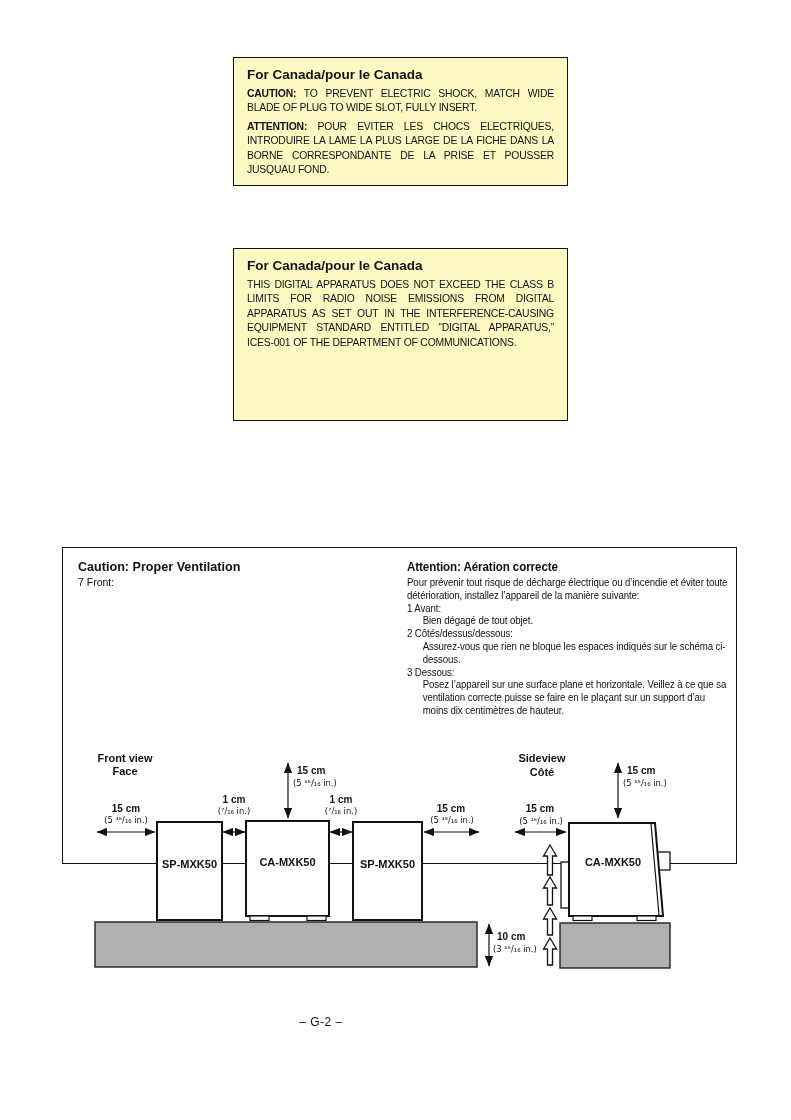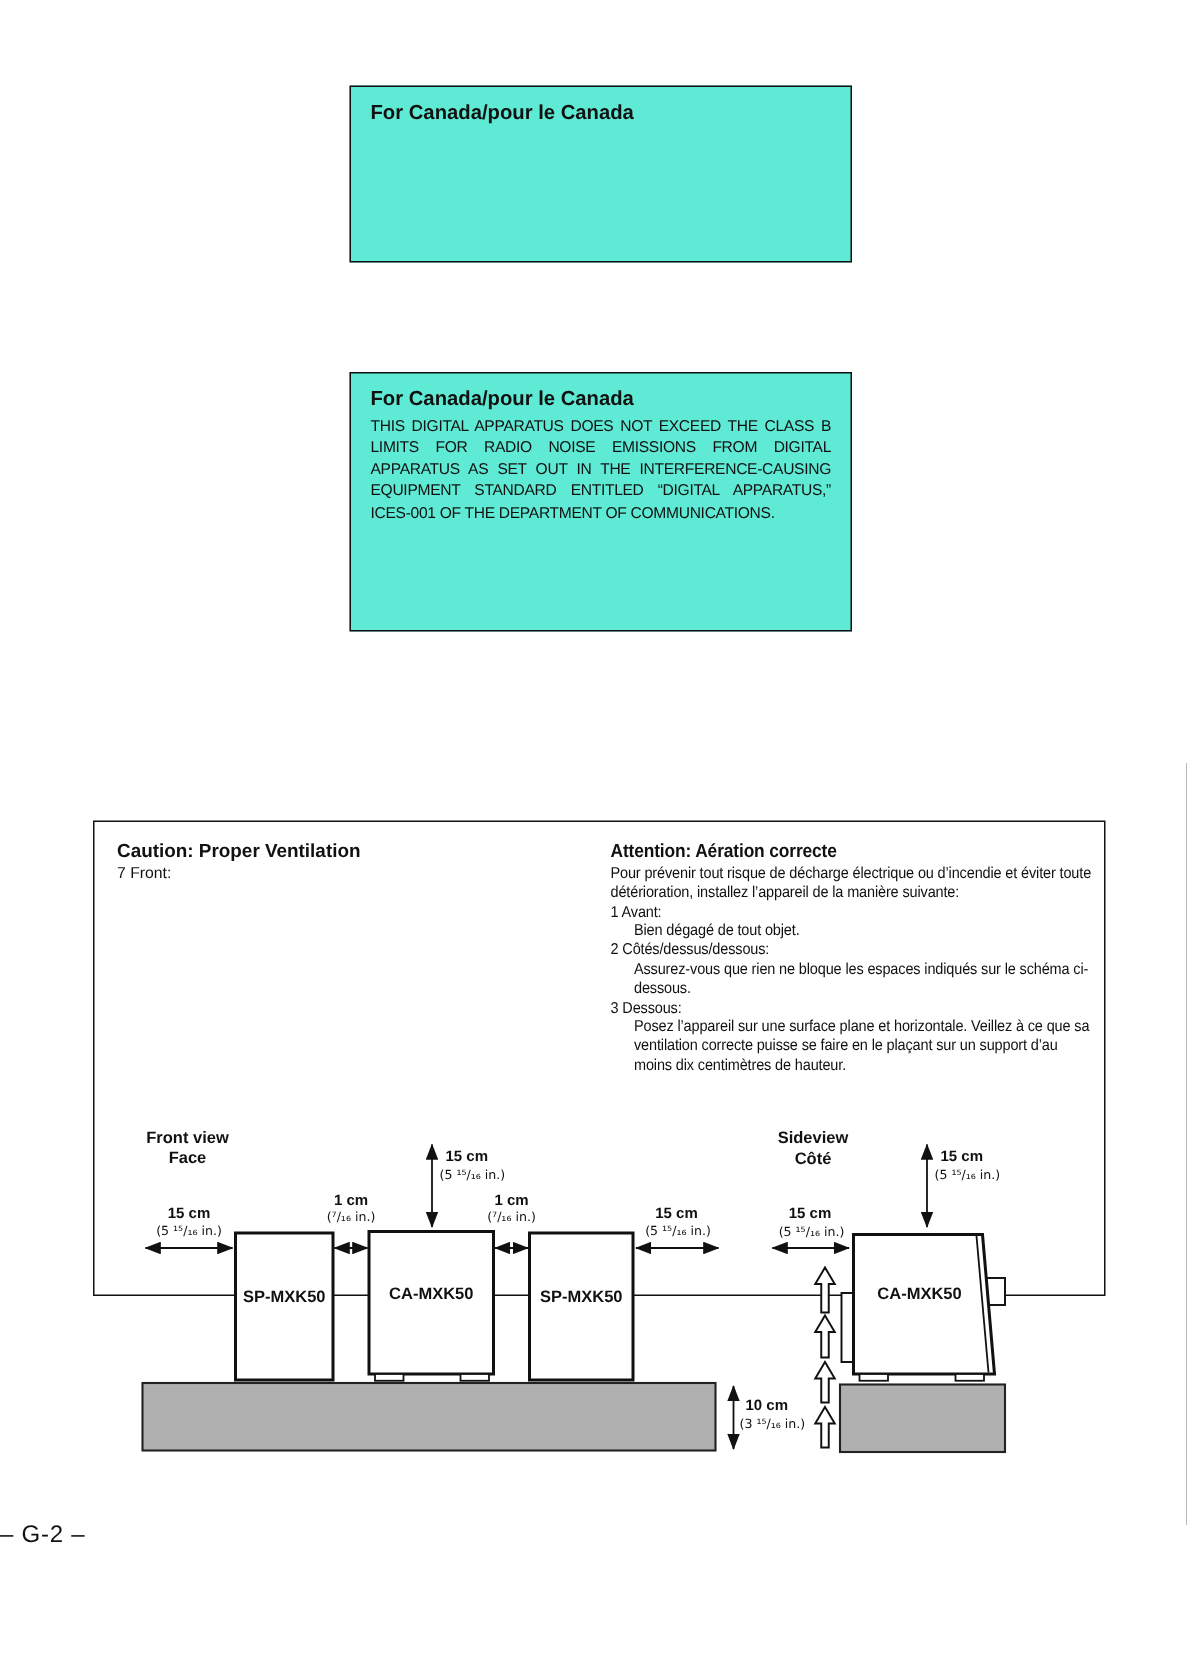--- a/index.html
+++ b/index.html
@@ -3,21 +3,21 @@
 <meta charset="utf-8">
 <style>
   html,body{margin:0;padding:0;background:#888;}
   .page{
     position:relative;width:791px;height:1120px;background:#ffffff;
     font-family:"Liberation Sans",sans-serif;color:#111;overflow:hidden;
     margin:0 auto;
   }
   .notice-box{
     position:absolute;box-sizing:border-box;border:1.6px solid #111;
-    background:#5eead4;padding:9px 13px 8px 13px;
+    background:#fef9c3;padding:9px 13px 8px 13px;
   }
   .notice-title{font-size:13.5px;font-weight:bold;letter-spacing:0;margin:0 0 5px 0;}
   .notice-box p{
     margin:4px 0 0 0;font-size:10.4px;line-height:14.4px;text-align:justify;
     letter-spacing:-0.2px;
   }
   .notice-box p b{letter-spacing:-0.2px;}
   #box1{left:233px;top:57px;width:335px;min-height:118px;}
   #box2{left:233px;top:248px;width:335px;min-height:173px;}
   #bigbox{
@@ -31,31 +31,33 @@
   .vent-label{margin:0;}
   .vent-text{margin:0;padding-left:17px;}
   #col-en{left:15px;width:308px;}
   #col-fr{left:344px;width:352px;transform:scaleX(0.92);transform-origin:left top;letter-spacing:-0.1px;}
   .diagram-svg{position:absolute;left:0;top:0;width:791px;height:1120px;pointer-events:none;}
   .dim-metric{font:bold 10px "Liberation Sans",sans-serif;fill:#111;}
   .dim-imp{font:8.4px "DejaVu Sans",sans-serif;fill:#111;}
   .unit-name{font:bold 11px "Liberation Sans",sans-serif;fill:#111;}
   .view-label{font:bold 11px "Liberation Sans",sans-serif;fill:#111;}
   .footer{
-    position:absolute;left:0;top:1015px;width:642px;text-align:left;
-    font-size:16px;letter-spacing:0.5px;color:#111;
+    position:absolute;left:0;top:1015px;width:642px;text-align:center;
+    font-size:12px;letter-spacing:0.5px;color:#111;
   }
 </style>
 </head>
 <body>
 
 <div class="page">
 
   <div class="notice-box" id="box1">
     <div class="notice-title">For Canada/pour le Canada</div>
+    <p><b>CAUTION:</b> <span>TO PREVENT ELECTRIC SHOCK, MATCH WIDE BLADE OF PLUG TO WIDE SLOT, FULLY INSERT.</span></p>
+    <p><b>ATTENTION:</b> <span>POUR EVITER LES CHOCS ELECTRIQUES, INTRODUIRE LA LAME LA PLUS LARGE DE LA FICHE DANS LA BORNE CORRESPONDANTE DE LA PRISE ET POUSSER JUSQUAU FOND.</span></p>
   </div>
 
   <div class="notice-box" id="box2">
     <div class="notice-title">For Canada/pour le Canada</div>
     <p>THIS DIGITAL APPARATUS DOES NOT EXCEED THE CLASS B LIMITS FOR RADIO NOISE EMISSIONS FROM DIGITAL APPARATUS AS SET OUT IN THE INTERFERENCE-CAUSING EQUIPMENT STANDARD ENTITLED “DIGITAL APPARATUS,” ICES-001 OF THE DEPARTMENT OF COMMUNICATIONS.</p>
   </div>
 
   <div id="bigbox">
     <div class="vent-col" id="col-en">
       <div class="vent-title">Caution: Proper Ventilation</div>

